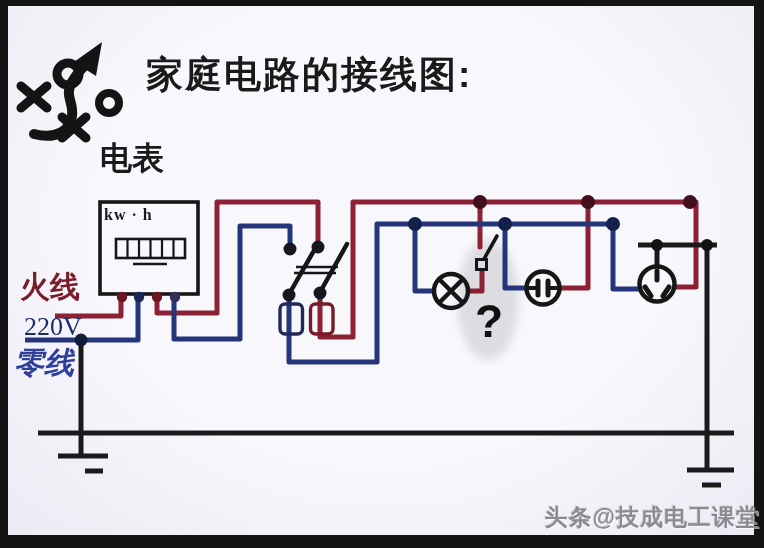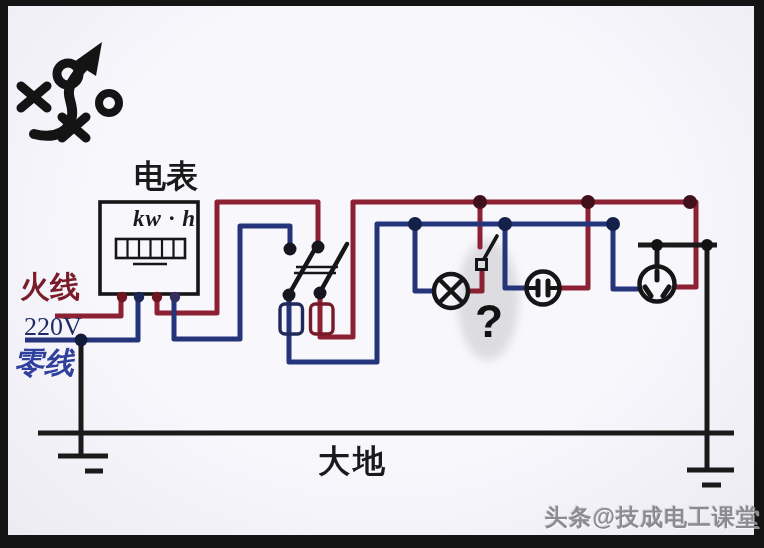--- a/index.html
+++ b/index.html
@@ -18,23 +18,23 @@
     background:radial-gradient(ellipse at 50% 42%, #f8f7fc 55%, #eceaf3 100%);
   }
   svg.circuit{position:absolute; left:0; top:0;}
   .wire{fill:none; stroke-width:5; stroke-linejoin:round;}
   .red{stroke:var(--live,#8c2133);}
   .blue{stroke:var(--neutral,#24357c);}
   .blk{stroke:var(--line,#1a1a1a);}
   .sym{fill:none; stroke:#161616; stroke-width:4.5;}
   .lbl{position:absolute; white-space:nowrap; color:#1a1a1a; line-height:1.05;}
   .title{left:146px; top:56px; font-size:37px; font-weight:600; letter-spacing:2px;}
-  .meter-label{left:100px; top:160px; width:98px; text-align:right; font-size:32px; font-weight:600;}
-  .meter-display{left:104px; top:207px; width:92px; text-align:right; font-size:23px; font-weight:600;
-                 font-family:"Liberation Serif","DejaVu Serif",serif; letter-spacing:1px;font-style:italic;}
+  .meter-label{left:100px; top:142px; width:98px; text-align:left; font-size:32px; font-weight:600;}
+  .meter-display{left:104px; top:207px; width:92px; text-align:left; font-size:16px; font-weight:600;
+                 font-family:"Liberation Serif","DejaVu Serif",serif; letter-spacing:1px;}
   .live-label{left:20px; top:271px; font-size:30px; font-weight:700; color:var(--live-label,#7a1d2b);text-align:center;}
   .voltage-label{left:24px; top:313px; font-size:26px; font-weight:400; color:var(--voltage-label,#1d2c66);
                  font-family:"Liberation Serif","DejaVu Serif",serif;}
   .neutral-label{left:14px; top:347px; font-size:30px; font-weight:700; color:var(--neutral-label,#2e3f9c);font-style:italic;}
   .groundwire-label{left:626px; top:381px; font-size:29px; font-weight:600;}
   .earth-label{left:318px; top:445px; font-size:32px; font-weight:600; letter-spacing:3px;}
   .qmark{left:471px; top:297px; width:36px; text-align:center; font-size:46px; font-weight:700; color:#111;}
   .watermark{right:4px; top:505px; font-size:23px; font-weight:700; color:var(--watermark,#8b8b93);
              letter-spacing:1px; text-shadow:1px 1px 0 rgba(255,255,255,.55), -1px -1px 0 rgba(0,0,0,.12);}
 </style>
@@ -158,21 +158,21 @@
     <g transform="translate(12,34)" stroke="#141414" fill="none" stroke-linecap="round">
       <path d="M9 52 L35 74 M35 52 L9 74" stroke-width="9"></path>
       <circle cx="56" cy="40" r="11" stroke-width="9"></circle>
       <path d="M50 83 L74 104 M74 83 L50 104" stroke-width="9"></path>
       <circle cx="97" cy="69" r="10" stroke-width="8"></circle>
       <path d="M22 100 C45 106 58 96 60 82 C62 68 52 62 60 48 C64 41 69 35 74 30" stroke-width="10"></path>
       <polygon points="62,28 90,8 84,42" fill="#141414" stroke="none"></polygon>
     </g>
   </svg>
 
+  <div class="lbl title">家庭电路的接线图:</div>
   <div class="lbl meter-label">电表</div>
   <div class="lbl meter-display">kw · h</div>
   <div class="lbl live-label">火线</div>
   <div class="lbl voltage-label">220V</div>
   <div class="lbl neutral-label">零线</div>
-  <div class="lbl earth-label">大地</div>
   <div class="lbl qmark">?</div>
   <div class="lbl watermark">头条@技成电工课堂</div>
 </div>
 
 </body></html>

